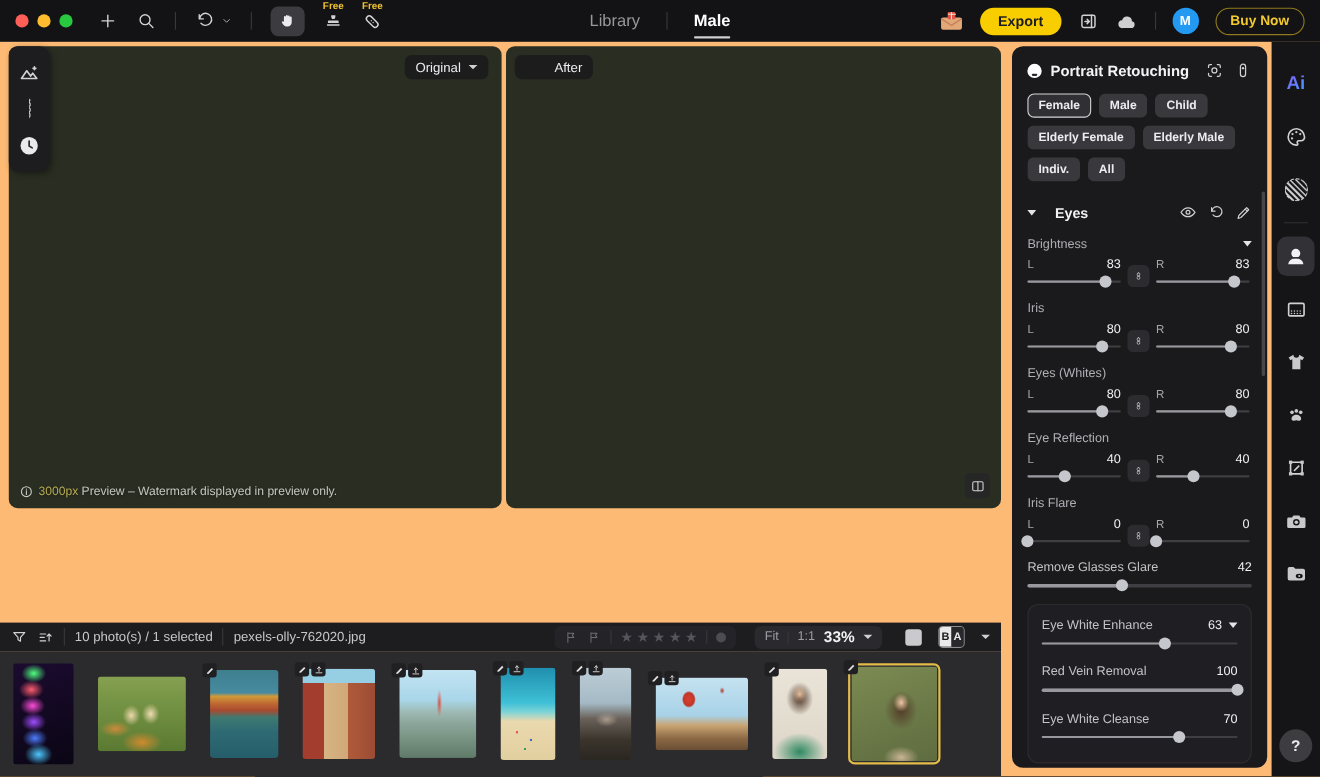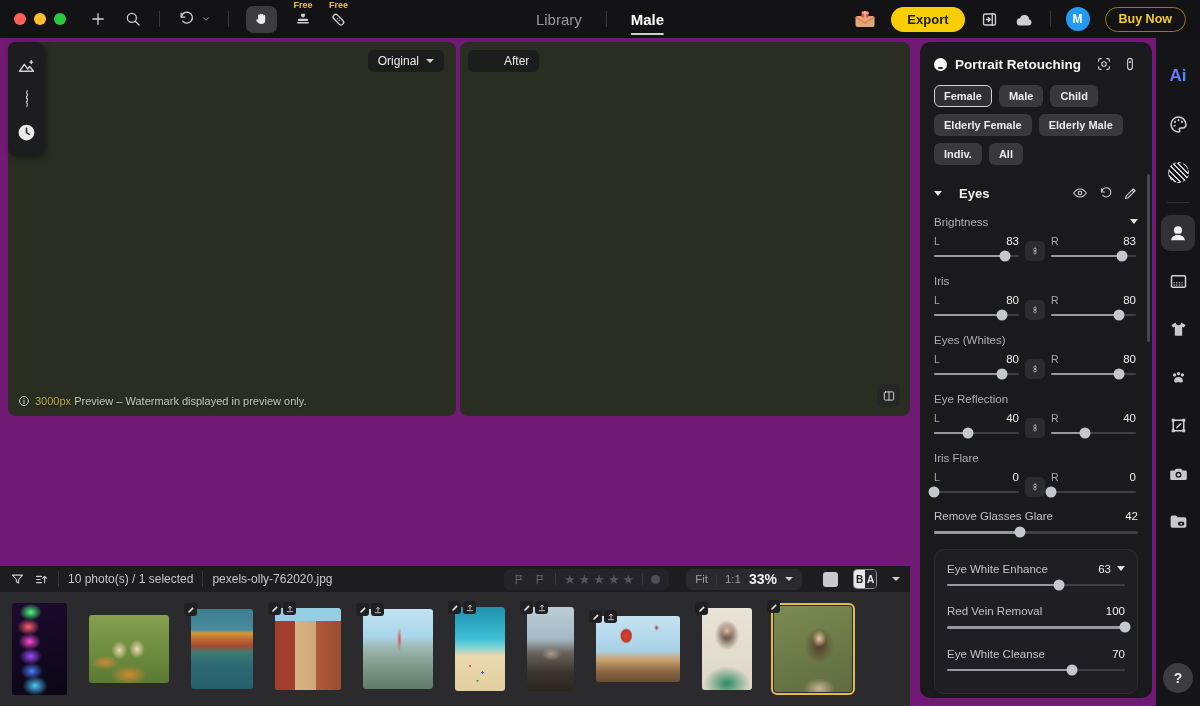--- a/index.html
+++ b/index.html
@@ -1,16 +1,16 @@
 <!DOCTYPE html>
 <html><head>
 <meta charset="utf-8">
 <style>
   html,body{margin:0;padding:0;background:#000;}
-  .screen{position:relative;width:1200px;height:706px;background:#701a75;overflow:hidden;
+  .screen{position:relative;width:1200px;height:706px;background:#fdba74;overflow:hidden;
           font-family:"Liberation Sans",sans-serif;color:#e6e6e9;-webkit-font-smoothing:antialiased;}
   svg{display:block}
   .ic{stroke:#d2d2d5;fill:none;stroke-width:1.7;stroke-linecap:round;stroke-linejoin:round;}
   .icf{fill:#c9c9cc;}
 
   
   .toolbar{position:absolute;top:0;left:0;width:1200px;height:38px;background:#131316;
            display:flex;align-items:center;padding:0 14px;box-sizing:border-box;gap:17px;z-index:30;}
   .traffic{display:flex;gap:8px;margin-right:6px;}
   .tl{width:12px;height:12px;border-radius:50%;}
@@ -26,21 +26,21 @@
   .tab-sep{width:1px;height:16px;background:#38383c;}
   .tb-right{margin-left:auto;display:flex;align-items:center;gap:15px;}
   .export-btn{background:#f8ce00;color:#1c1c1e;font-weight:700;font-size:13px;border:none;
               border-radius:13px;height:25px;padding:0 16px;display:flex;align-items:center;}
   .buy-btn{background:transparent;color:#f3ca2e;font-weight:700;font-size:12.5px;border:1px solid #8f7a1e;
            border-radius:13px;height:25px;padding:0 13px;display:flex;align-items:center;}
   .avatar{width:24px;height:24px;border-radius:50%;background:#2399f2;color:#fff;font-size:12px;font-weight:700;
           display:flex;align-items:center;justify-content:center;}
 
   
-  .pane{position:absolute;top:42px;height:374px;border-radius:8px;overflow:hidden;background:#2a2e22;}
+  .pane{position:absolute;top:42px;height:420px;border-radius:8px;overflow:hidden;background:#2a2e22;}
   .pane.left{left:8px;width:448px;}
   .pane.right{left:460px;width:450px;}
   .portrait{position:absolute;inset:0;
     background:
       radial-gradient(7px 3.5px at 44.5% 36.5%, rgba(54,42,34,.95), rgba(54,42,34,0) 75%),
       radial-gradient(7px 3.5px at 55.5% 36.5%, rgba(54,42,34,.95), rgba(54,42,34,0) 75%),
       radial-gradient(10px 4.5px at 49.8% 49%, rgba(205,112,110,.95), rgba(205,112,110,0) 78%),
       radial-gradient(88px 112px at 49.5% 40%, #eec9ab 0%, #e2b democratic 0%, #e2b896 42%, rgba(226,184,150,0) 68%),
       radial-gradient(62px 42px at 49.5% 66%, #3c4046 0%, rgba(60,64,70,0) 78%),
       radial-gradient(165px 225px at 49.5% 50%, #55402b 0%, #4a3726 52%, rgba(74,55,38,0) 72%),

